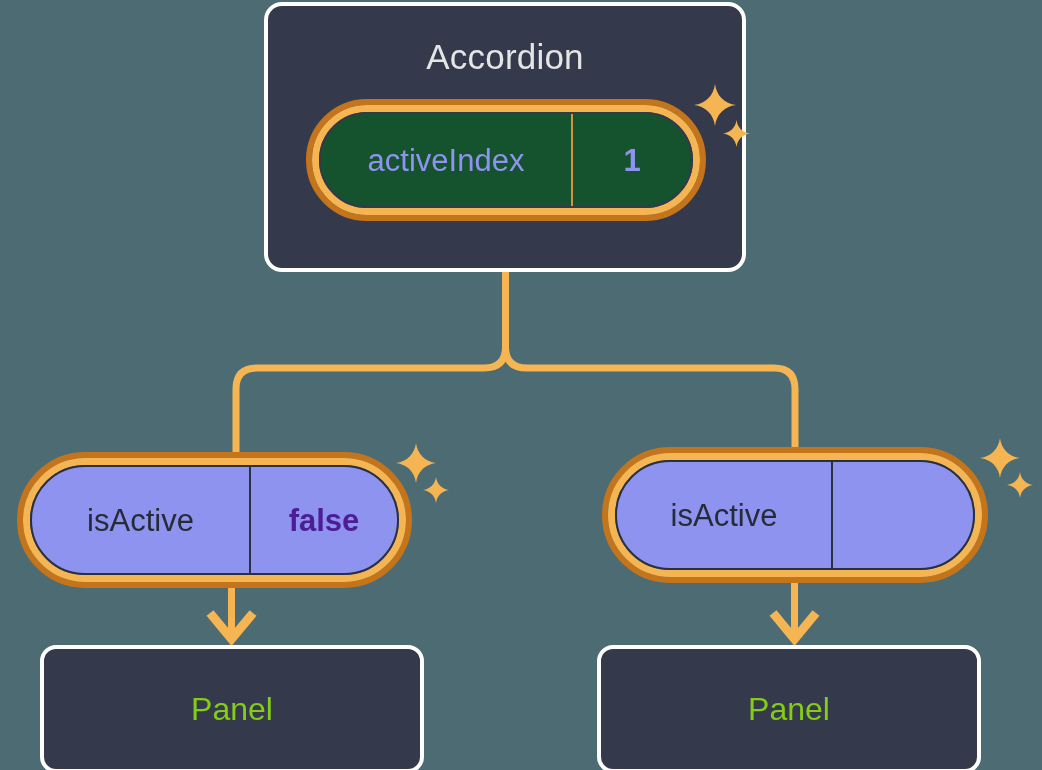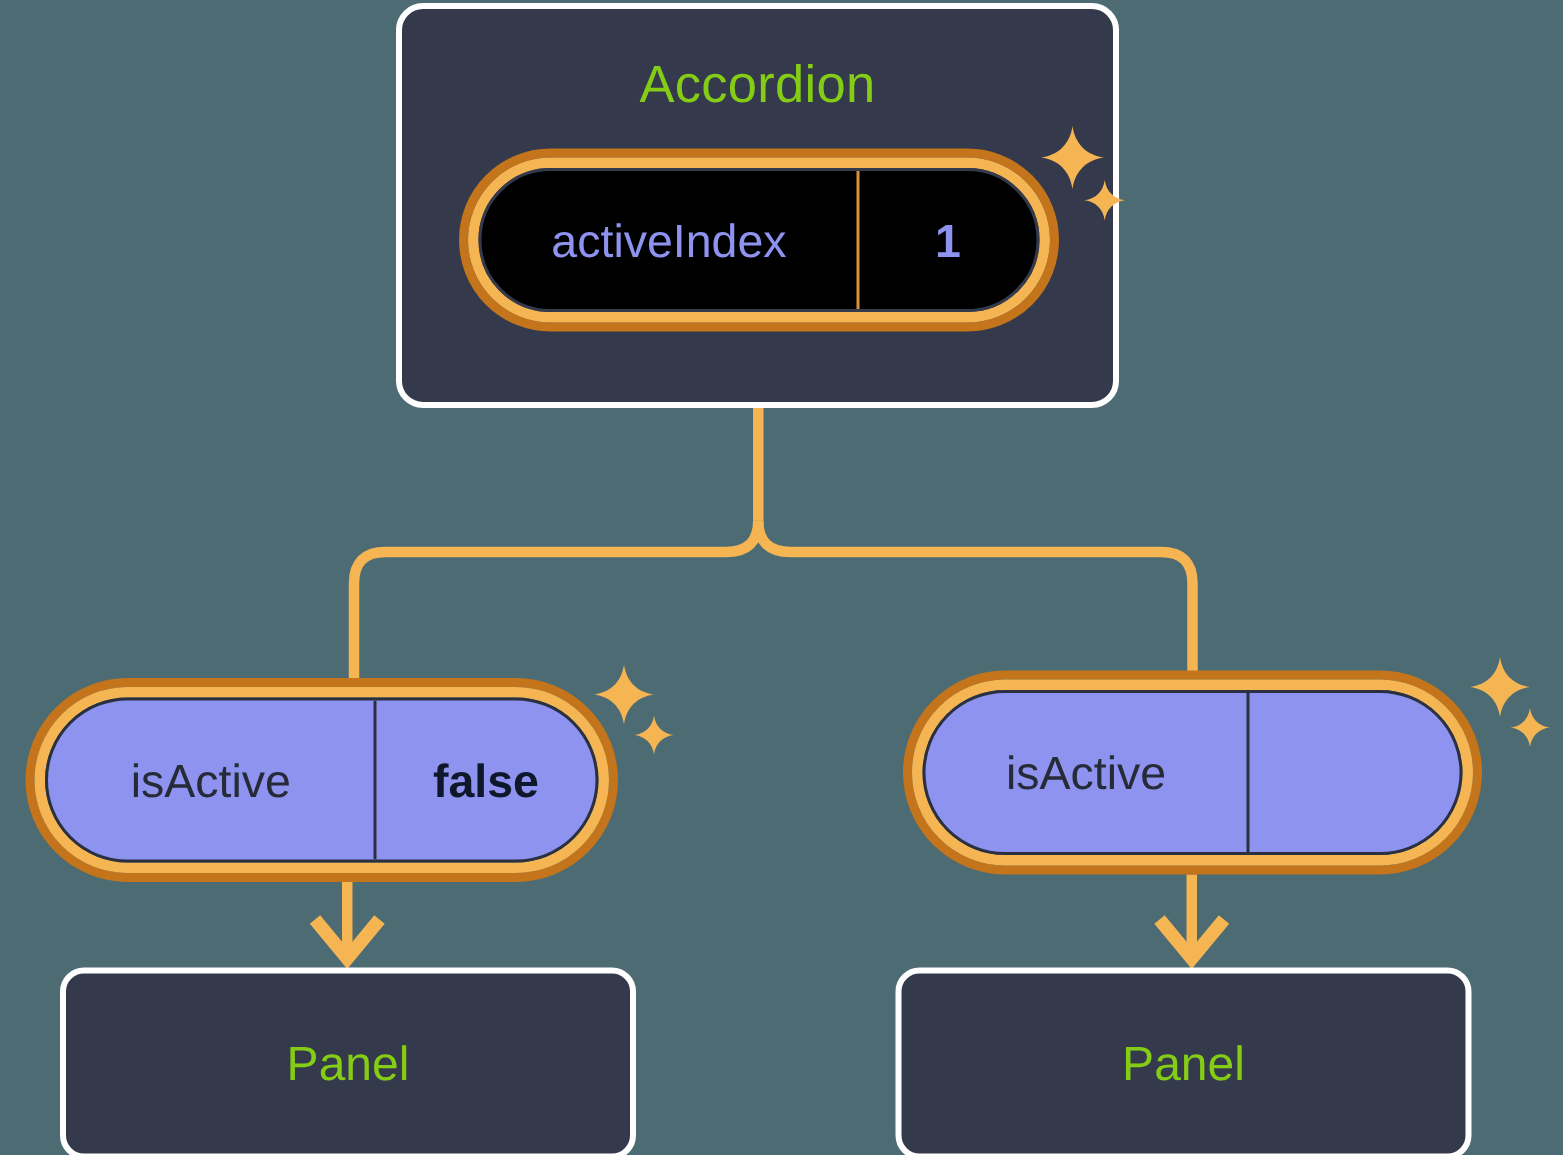--- a/index.html
+++ b/index.html
@@ -35,21 +35,21 @@
     position: absolute;
     box-sizing: border-box;
     background: #343a4b;
     border: 4px solid #ffffff;
     border-radius: 18px;
     display: flex;
     align-items: center;
     justify-content: center;
   }
   .component-title {
-    color: #84cc16;
+    color: #e5e5e5;
     font-size: 35px;
     font-weight: 400;
     letter-spacing: 0.2px;
     line-height: 1;
   }
 
   #accordion-box {
     left: 264px;
     top: 2px;
     width: 482px;
@@ -125,21 +125,21 @@
   }
 
   
   #pill-active-index {
     left: 306px;
     top: 99px;
     width: 400px;
     height: 122px;
   }
   #pill-active-index .pill-body {
-    background: #000000;
+    background: #14532d;
     border: 2px solid #343a4b;
   }
   #pill-active-index .pill-key {
     flex: 0 0 252px;
     border-right: 2px solid #d9913b;
     color: #8f93f0;
     font-size: 31px;
     font-weight: 400;
   }
   #pill-active-index .pill-val {
@@ -153,21 +153,21 @@
   .pill-purple .pill-body {
     background: #8f93f0;
     border: 2px solid #2b3040;
   }
   .pill-purple .pill-key {
     color: #262b38;
     font-size: 31px;
     font-weight: 400;
   }
   .pill-purple .pill-val {
-    color: #0f172a;
+    color: #4c1d95;
     font-size: 31px;
     font-weight: 700;
   }
 
   #pill-is-active-false {
     left: 17px;
     top: 452px;
     width: 395px;
     height: 136px;
   }

